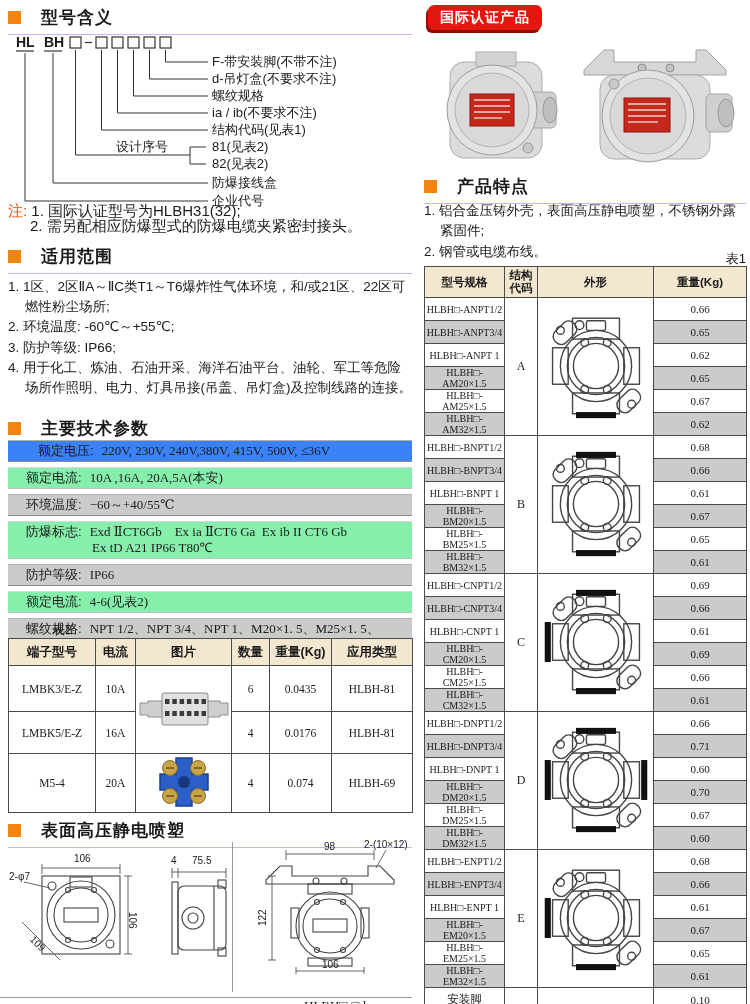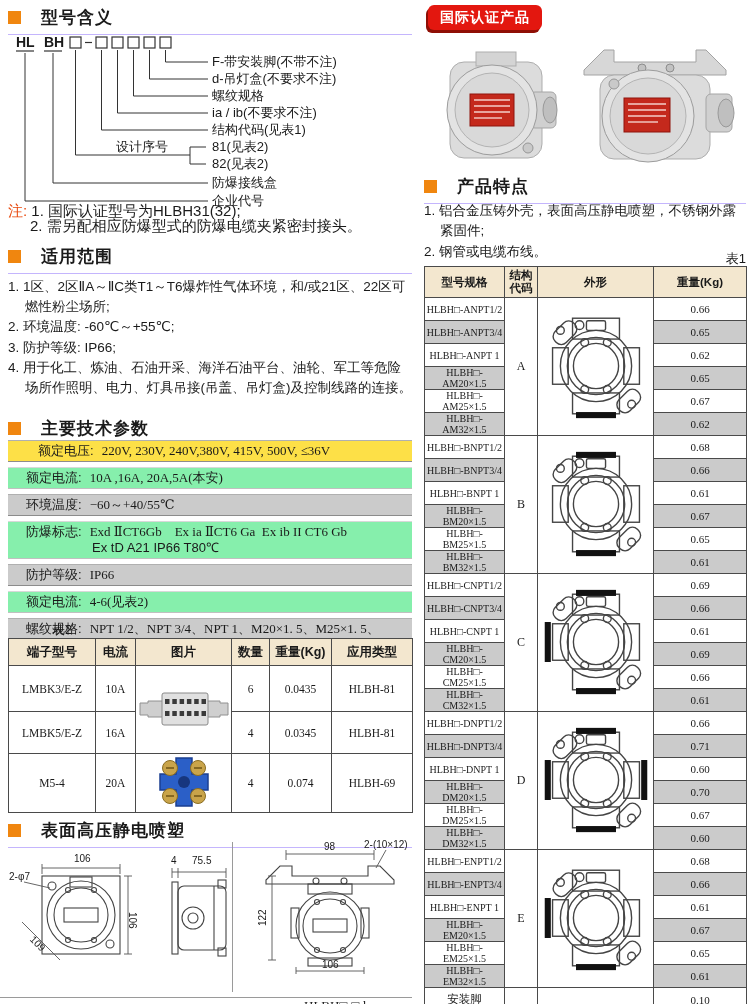--- a/index.html
+++ b/index.html
@@ -13,26 +13,26 @@
   
   svg text{font-family:"Liberation Sans","DejaVu Sans",sans-serif;}
   .notes{font-size:15px;line-height:15px;}
   .notes .red{color:#e8490e;}
   
   .app-list{font-size:13.5px;line-height:19.5px;}
   .app-list .it{padding-left:17px;text-indent:-17px;margin-bottom:1px;}
   
   .tech-row{border-top:1px solid #b0b0b0;border-bottom:1.5px solid #8c8c8c;margin-bottom:5px;
             padding:2px 6px 2px 18px;font-size:13px;line-height:16px;}
-  .tech-row.bg-beige{background:#fde047;padding-left:30px;}
+  .tech-row.bg-beige{background:#3b82f6;padding-left:30px;}
   .tech-row.bg-gray{background:#cbcbcb;}
   .tech-row.bg-white{background:#86efac;border-top-color:#d8d8d8;border-bottom-color:#c0c0c0;}
   .tech-row .tlab{margin-right:8px;}
   .tech-row .val{white-space:pre-wrap;font-family:"Liberation Serif","DejaVu Serif",serif;}
-  .tech-row .val2{display:block;padding-left:66px;font-family:Liberation Sans, sans-serif;}
+  .tech-row .val2{display:block;padding-left:66px;font-family:Liberation Serif, serif;}
   
   table{border-collapse:collapse;table-layout:fixed;}
   td,th{border:1px solid #4a4a4a;text-align:center;vertical-align:middle;padding:0;overflow:hidden;}
   .tbl-label{font-size:13px;}
   .t2 th{background:#f3e7cf;font-size:12.5px;font-weight:bold;height:26px;}
   .t2 td{font-size:11.5px;font-family:"Liberation Serif","DejaVu Serif",serif;}
   .t1 th{background:#f3e7cf;font-size:11.5px;font-weight:bold;height:30px;word-break:break-all;line-height:13px;}
   .t1 td{font-size:10px;height:22px;font-family:"Liberation Serif","DejaVu Serif",serif;}
   .t1 td.wcell{font-size:11px;}
   .t1 td.shade{background:#cbcbcb;}
@@ -171,21 +171,21 @@
               <rect x="63.5" y="22" width="4.5" height="5" fill="#3a3a3a"></rect>
             </svg></td>
           <td>6</td>
           <td>0.0435</td>
           <td>HLBH-81</td>
         </tr>
         <tr style="height: 42px;">
           <td>LMBK5/E-Z</td>
           <td>16A</td>
           <td>4</td>
-          <td>0.0345</td>
+          <td>0.0176</td>
           <td>HLBH-81</td>
         </tr>
         <tr style="height: 52px;">
           <td>M5-4</td>
           <td>20A</td>
           <td><svg width="56" height="56" viewBox="0 0 56 56">
               <path d="M20,4 h16 v16 h16 v16 h-16 v16 h-16 v-16 h-16 v-16 h16 Z" fill="#2b5fc7" stroke="#1b3f91" stroke-width="1.5"></path>
               <circle cx="28" cy="28" r="6" fill="#17367e"></circle>
               <circle cx="14" cy="14" r="7.5" fill="#c9a44a" stroke="#8a6d22"></circle>
               <line x1="10" y1="14" x2="18" y2="14" stroke="#6e5416" stroke-width="1.5"></line>

